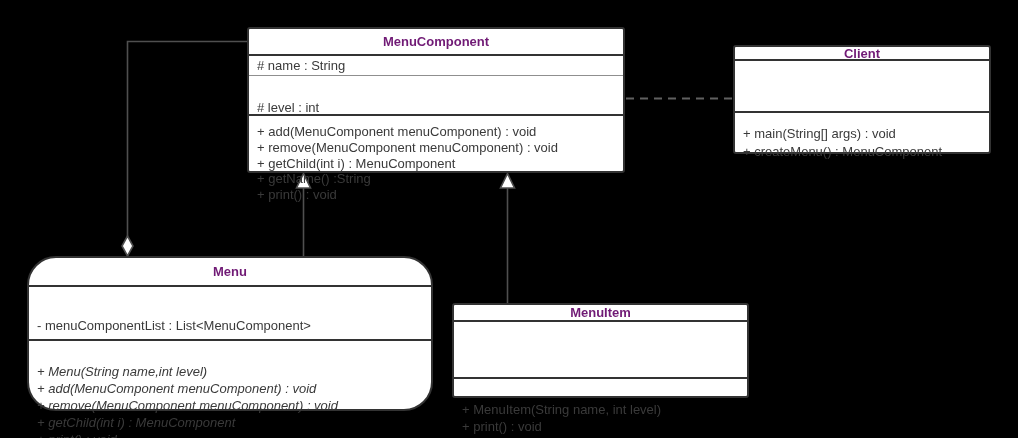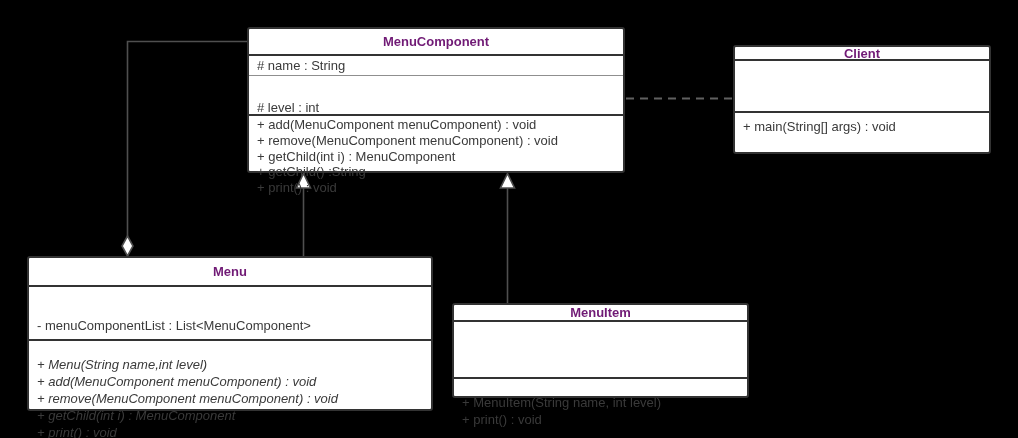--- a/index.html
+++ b/index.html
@@ -35,40 +35,41 @@
   .attr-row{
     display:flex;align-items:center;
     padding:0 8px;
     box-sizing:border-box;
   }
   .attr-row.thin-divider{border-bottom:1px solid #8f8f8f;}
   .attr-row.compartment-end{border-bottom:2px solid #333333;margin-top:24px;}
   .uml-methods{
     padding:0 8px;
     box-sizing:border-box;
+    margin-top:7px;
   }
   .method-row{white-space:nowrap;}
 
   
   #box-menucomponent{left:247px;top:27px;width:378px;height:146px;}
   #box-menucomponent .uml-title{height:27px;}
   #box-menucomponent .attr-name{height:20px;}
   #box-menucomponent .attr-level{height:16px;}
   #box-menucomponent .uml-methods{padding-top:1px;}
   #box-menucomponent .method-row{line-height:15.8px;}
 
   
   #box-client{left:733px;top:45px;width:258px;height:109px;}
   #box-client .uml-title{height:14px;}
   #box-client .attr-empty{height:28px;}
   #box-client .uml-methods{padding-top:5px;}
   #box-client .method-row{line-height:18px;}
 
   
-  #box-menu{left:27px;top:256px;width:406px;height:155px;}
+  #box-menu{left:27px;top:256px;width:406px;height:155px;border-radius:29px;}
   #box-menu .uml-title{height:29px;}
   #box-menu .attr-list{height:30px;}
   #box-menu .uml-methods{padding-top:15px;font-style:italic;}
   #box-menu .method-row{line-height:17px;}
 
   
   #box-menuitem{left:452px;top:303px;width:297px;height:95px;}
   #box-menuitem .uml-title{height:17px;}
   #box-menuitem .attr-empty{height:33px;}
   #box-menuitem .uml-methods{padding-top:16px;}
@@ -100,32 +101,33 @@
 <div class="uml-box" id="box-menucomponent">
   <div class="uml-title">MenuComponent</div>
   <div class="uml-attrs">
     <div class="attr-row attr-name thin-divider"># name : String</div>
     <div class="attr-row attr-level compartment-end"># level : int</div>
   </div>
   <div class="uml-methods">
     <div class="method-row">+ add(MenuComponent menuComponent) : void</div>
     <div class="method-row">+ remove(MenuComponent menuComponent) : void</div>
     <div class="method-row">+ getChild(int i) : MenuComponent</div>
-    <div class="method-row">+ getChild() :String</div>
+    <div class="method-row">+ getName() :String</div>
     <div class="method-row">+ print() : void</div>
   </div>
 </div>
 
 <div class="uml-box" id="box-client">
   <div class="uml-title">Client</div>
   <div class="uml-attrs">
     <div class="attr-row attr-empty compartment-end"></div>
   </div>
   <div class="uml-methods">
     <div class="method-row">+ main(String[] args) : void</div>
+    <div class="method-row">+ createMenu() : MenuComponent</div>
   </div>
 </div>
 
 <div class="uml-box" id="box-menu">
   <div class="uml-title">Menu</div>
   <div class="uml-attrs">
     <div class="attr-row attr-list compartment-end">- menuComponentList : List&lt;MenuComponent&gt;</div>
   </div>
   <div class="uml-methods">
     <div class="method-row">+ Menu(String name,int level)</div>

